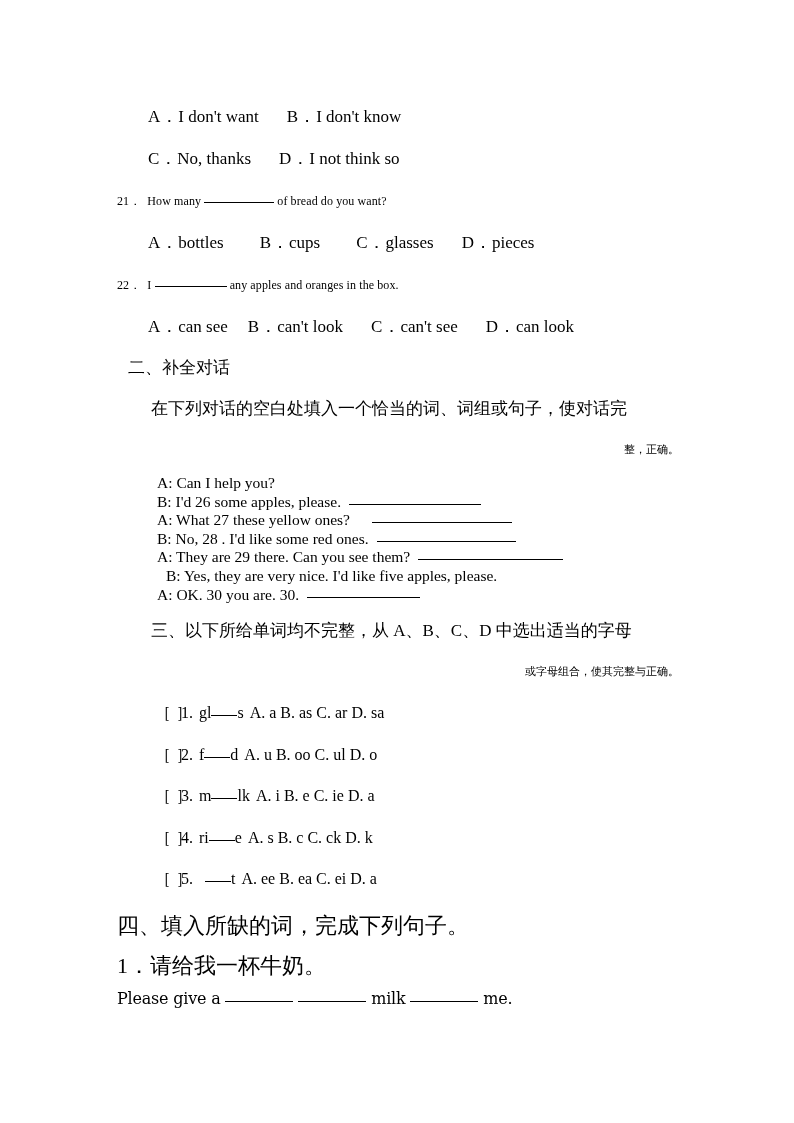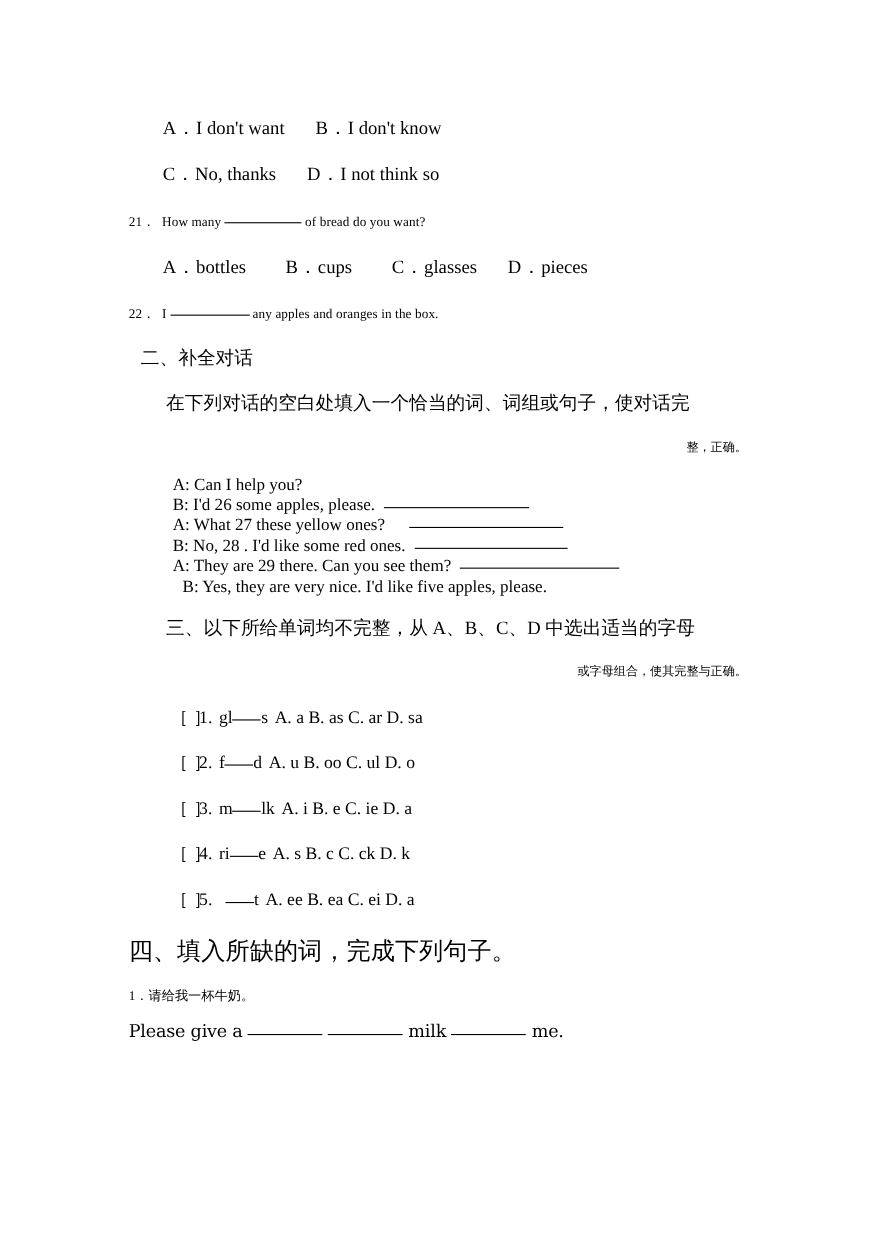--- a/index.html
+++ b/index.html
@@ -129,21 +129,21 @@
   .wblank {
     display: inline-block;
     border-bottom: 1.2px solid #000;
     width: 26px;
     vertical-align: 2px;
   }
   .wsp { display: inline-block; width: 6px; }
 
   
   .cn-item {
-    font-size: 12px;
+    font-size: 22px;
     line-height: 40px;
     white-space: nowrap;
   }
   .en-answer {
     font-size: 16px;
     line-height: 26px;
     white-space: nowrap;
     font-family: "DejaVu Serif", "Liberation Serif", serif;
     letter-spacing: -0.2px;
   }
@@ -168,34 +168,38 @@
 
     <div class="qline">
       <span>21．</span><span class="wsp"></span><span>How many</span> <span class="blank w70"></span> <span>of bread do you want?</span>
     </div>
     <div class="optline">
       <span class="opt"><span class="lbl">A．</span><span>bottles</span></span><span class="gap-lg"></span><span class="opt"><span class="lbl">B．</span><span>cups</span></span><span class="gap-lg"></span><span class="opt"><span class="lbl">C．</span><span>glasses</span></span><span class="gap-md"></span><span class="opt"><span class="lbl">D．</span><span>pieces</span></span>
     </div>
 
     <div class="qline">
       <span>22．</span><span class="wsp"></span><span>I</span> <span class="blank w72"></span> <span>any apples and oranges in the box.</span>
+    </div>
+    <div class="optline">
+      <span class="opt"><span class="lbl">A．</span><span>can see</span></span><span class="gap-sm"></span><span class="opt"><span class="lbl">B．</span><span>can't look</span></span><span class="gap-md"></span><span class="opt"><span class="lbl">C．</span><span>can't see</span></span><span class="gap-md"></span><span class="opt"><span class="lbl">D．</span><span>can look</span></span>
     </div>
 
     <div class="cn-head">二、补全对话</div>
 
     <div class="cn-para">在下列对话的空白处填入一个恰当的词、词组或句子，使对话完</div>
     <div class="cn-para2">整，正确。</div>
 
     <div class="dialogue">
       <div class="dline"><span>A: Can I help you?</span></div>
       <div class="dline"><span>B: I'd 26 some apples, please.</span><span class="sp8"></span><span class="dblank db1"></span></div>
       <div class="dline"><span>A: What 27 these yellow ones?</span><span class="sp20"></span><span class="dblank db2"></span></div>
       <div class="dline"><span>B: No, 28 . I'd like some red ones.</span><span class="sp8"></span><span class="dblank db3"></span></div>
       <div class="dline"><span>A: They are 29 there. Can you see them?</span><span class="sp8"></span><span class="dblank db4"></span></div>
       <div class="dline indent"><span>B: Yes, they are very nice. I'd like five apples, please.</span></div>
+      <div class="dline"><span>A: OK. 30 you are. 30.</span><span class="sp8"></span><span class="dblank db5"></span></div>
     </div>
 
     <div class="spacer-sm"></div>
 
     <div class="cn-para">三、以下所给单词均不完整，从 A、B、C、D 中选出适当的字母</div>
     <div class="cn-para2">或字母组合，使其完整与正确。</div>
 
     <div class="bracket-item">
       <span class="brk">［ ］</span><span>1.</span><span class="wsp"></span><span>gl</span><span class="wblank"></span><span>s</span><span class="wsp"></span><span>A. a B. as C. ar D. sa</span>
     </div>

